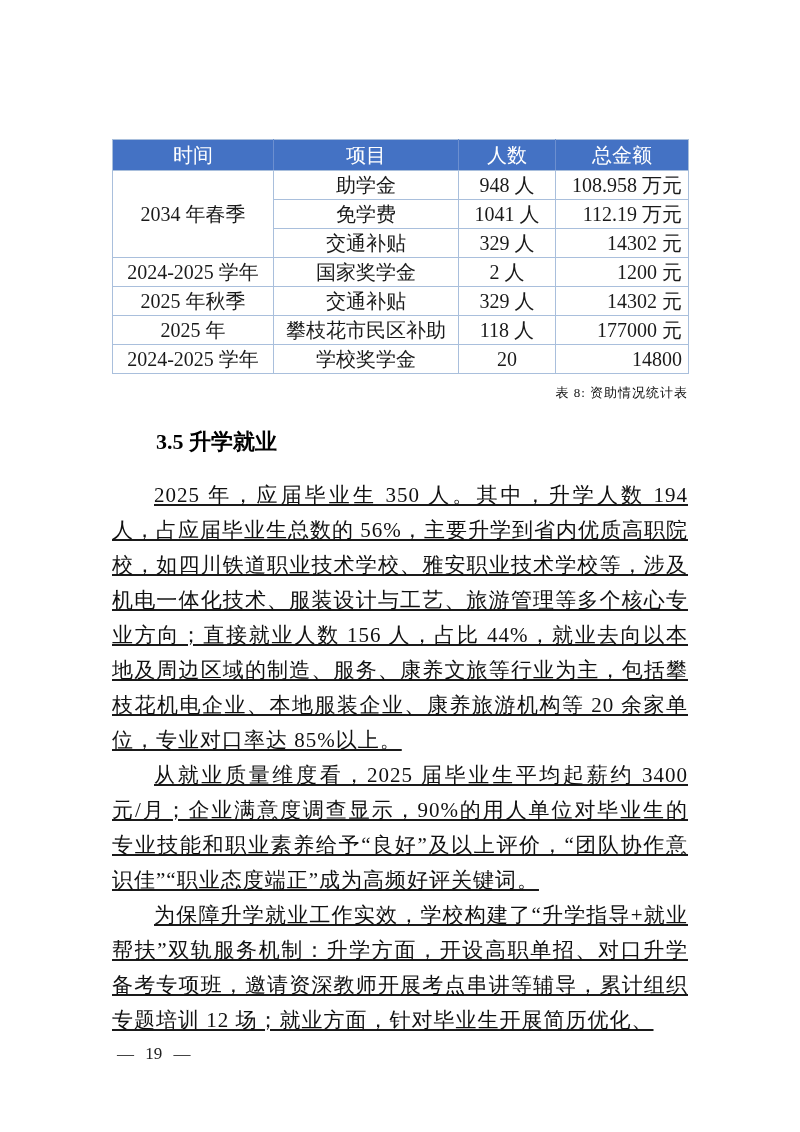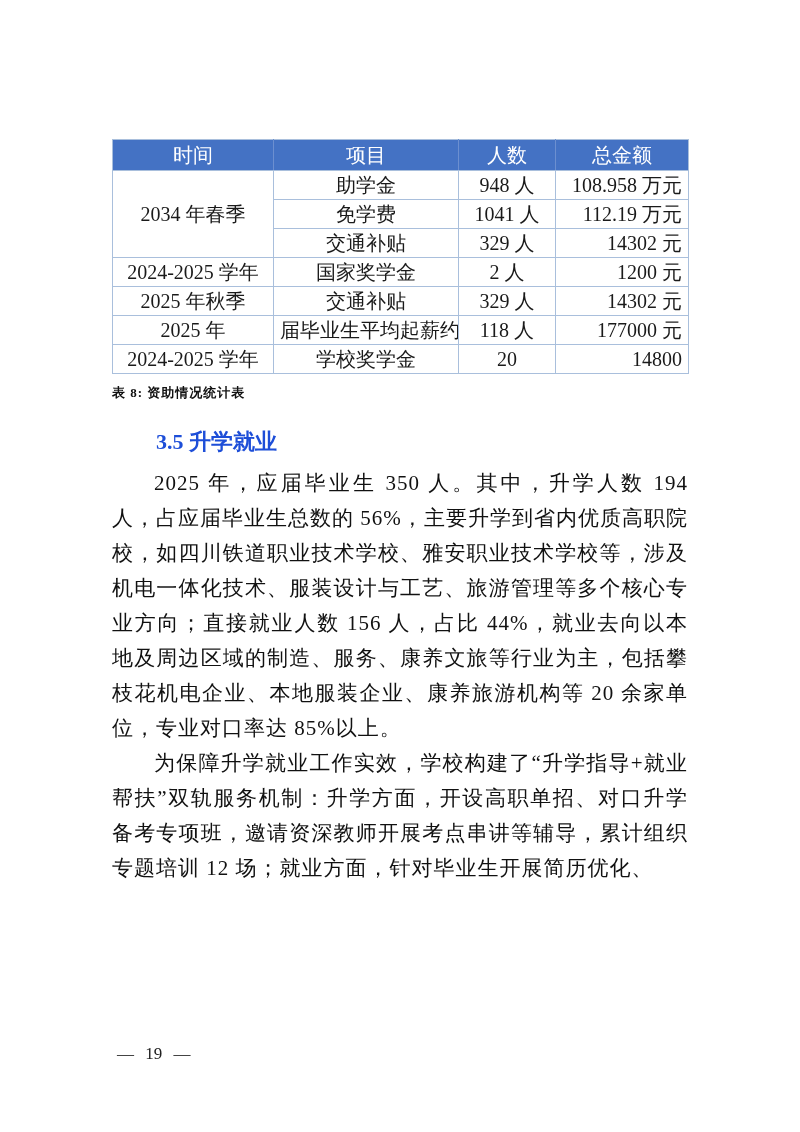--- a/index.html
+++ b/index.html
@@ -48,36 +48,36 @@
   table.aid-table th:last-child { border-right-color: var(--border-color, #a9bfdc); }
   table.aid-table td { height: 29px; text-align: center; }
   table.aid-table td.col-amount { text-align: right; }
   col.c1 { width: 161px; }
   col.c2 { width: 185px; }
   col.c3 { width: 97px; }
   col.c4 { width: 133px; }
   
   .table-caption {
     margin-top: 10px;
-    text-align: left;
+    text-align: right;
     font-size: 13px;
-    font-weight: bold;
+    font-weight: normal;
     color: #111;
     letter-spacing: 1px;
   }
   
   .section-heading {
     margin-top: 24px;
     padding-left: 2em;
     font-size: 22px;
     font-weight: bold;
     line-height: 32px;
-    color: #1d4ed8;
+    color: #000000;
   }
-  .body-text { margin-top: 8px; }
+  .body-text { margin-top: 20px; text-decoration: underline; }
   .body-text p {
     font-size: 21px;
     line-height: 35px;
     text-align: justify;
     text-indent: 2em;
     letter-spacing: 1px;
     color: #111;
   }
   
   .page-footer {
@@ -133,38 +133,39 @@
             <td class="col-amount">1200 元</td>
           </tr>
           <tr>
             <td class="col-time" rowspan="1">2025 年秋季</td>
             <td class="col-item">交通补贴</td>
             <td class="col-count">329 人</td>
             <td class="col-amount">14302 元</td>
           </tr>
           <tr>
             <td class="col-time" rowspan="1">2025 年</td>
-            <td class="col-item">届毕业生平均起薪约</td>
+            <td class="col-item">攀枝花市民区补助</td>
             <td class="col-count">118 人</td>
             <td class="col-amount">177000 元</td>
           </tr>
           <tr>
             <td class="col-time" rowspan="1">2024-2025 学年</td>
             <td class="col-item">学校奖学金</td>
             <td class="col-count">20</td>
             <td class="col-amount">14800</td>
           </tr>
         </tbody>
     </table>
 
     <div class="table-caption">表 8: 资助情况统计表</div>
 
     <h3 class="section-heading">3.5 升学就业</h3>
 
     <div class="body-text">
       <p>2025 年，应届毕业生 350 人。其中，升学人数 194 人，占应届毕业生总数的 56%，主要升学到省内优质高职院校，如四川铁道职业技术学校、雅安职业技术学校等，涉及机电一体化技术、服装设计与工艺、旅游管理等多个核心专业方向；直接就业人数 156 人，占比 44%，就业去向以本地及周边区域的制造、服务、康养文旅等行业为主，包括攀枝花机电企业、本地服装企业、康养旅游机构等 20 余家单位，专业对口率达 85%以上。</p>
+      <p>从就业质量维度看，2025 届毕业生平均起薪约 3400 元/月；企业满意度调查显示，90%的用人单位对毕业生的专业技能和职业素养给予“良好”及以上评价，“团队协作意识佳”“职业态度端正”成为高频好评关键词。</p>
       <p>为保障升学就业工作实效，学校构建了“升学指导+就业帮扶”双轨服务机制：升学方面，开设高职单招、对口升学备考专项班，邀请资深教师开展考点串讲等辅导，累计组织专题培训 12 场；就业方面，针对毕业生开展简历优化、</p>
     </div>
 
   </div>
 
   <div class="page-footer">— 19 —</div>
 </div>
 
 </body></html>

